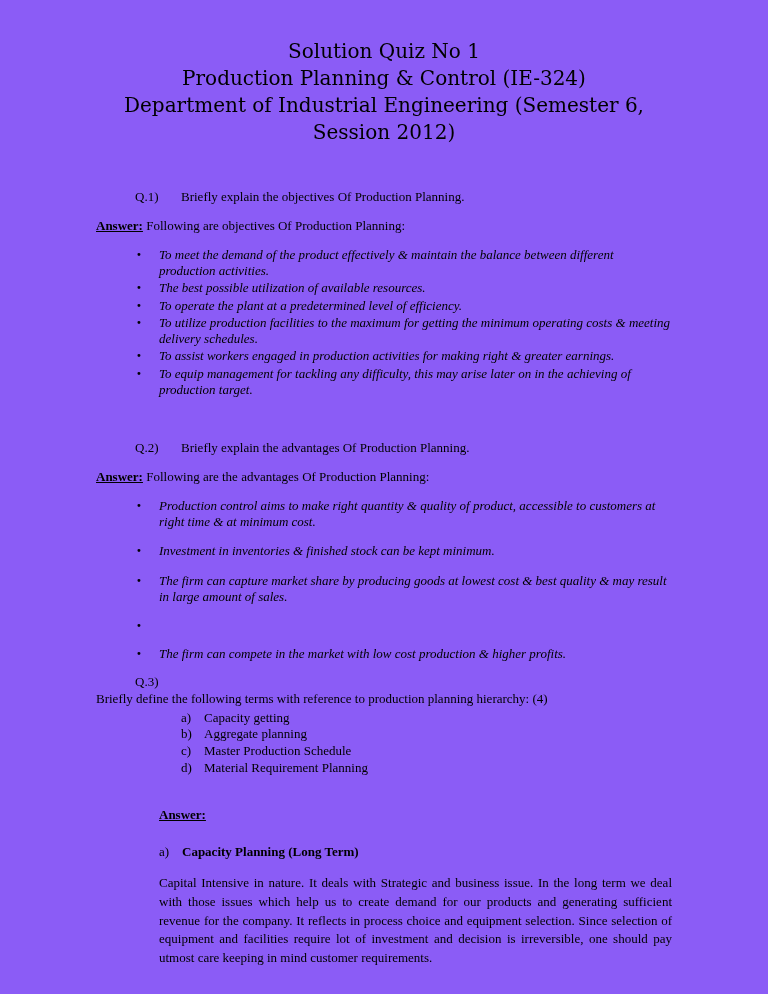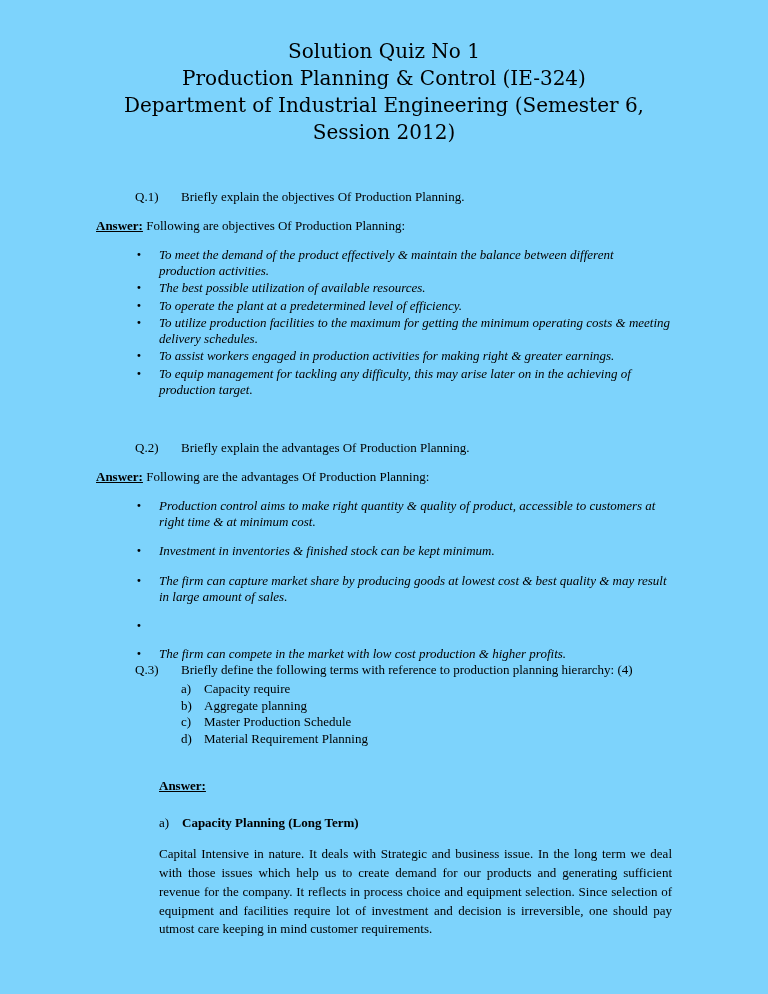--- a/index.html
+++ b/index.html
@@ -1,41 +1,41 @@
 <!DOCTYPE html>
 <html><head>
 <meta charset="utf-8">
 <style>
   html, body { margin: 0; padding: 0; background: #ffffff; }
   .page {
     position: relative;
     width: 768px;
     height: 994px;
     margin: 0 auto;
-    background: #7dd3fc;
+    background: #8b5cf6;
     box-sizing: border-box;
     padding: 38px 96px 0 96px;
     font-family: "Liberation Serif", serif;
     font-size: 13px;
     color: #000000;
     overflow: hidden;
   }
   .doc-title {
     text-align: center;
     font-family: "DejaVu Serif", serif;
     font-size: 20px;
     line-height: 1.35;
   }
   .q-line {
     display: flex;
     margin-top: 43px;
     line-height: 1.3;
   }
   .q-line.q2 { margin-top: 42px; }
-  .q-line.q3 { margin-top: 0; }
+  .q-line.q3 { margin-top: 12px; flex-direction: column; }
   .q-label {
     flex: 0 0 auto;
     width: 46px;
     margin-left: 39px;
   }
   .q-text { flex: 1 1 auto; }
   .answer-line {
     margin: 12px 0 0 0;
     line-height: 1.3;
   }
@@ -163,21 +163,21 @@
     </div>
   </div>
 
   <div class="q-line q3">
     <span class="q-label">Q.3)</span>
     <span class="q-text">Briefly define the following terms with reference to production planning hierarchy:  (4)</span>
   </div>
   <div class="sub-list">
     <div class="sub-item">
       <span class="sub-label">a)</span>
-      <span>Capacity require</span>
+      <span>Capacity getting</span>
     </div>
     <div class="sub-item">
       <span class="sub-label">b)</span>
       <span>Aggregate planning</span>
     </div>
     <div class="sub-item">
       <span class="sub-label">c)</span>
       <span>Master Production Schedule</span>
     </div>
     <div class="sub-item">

